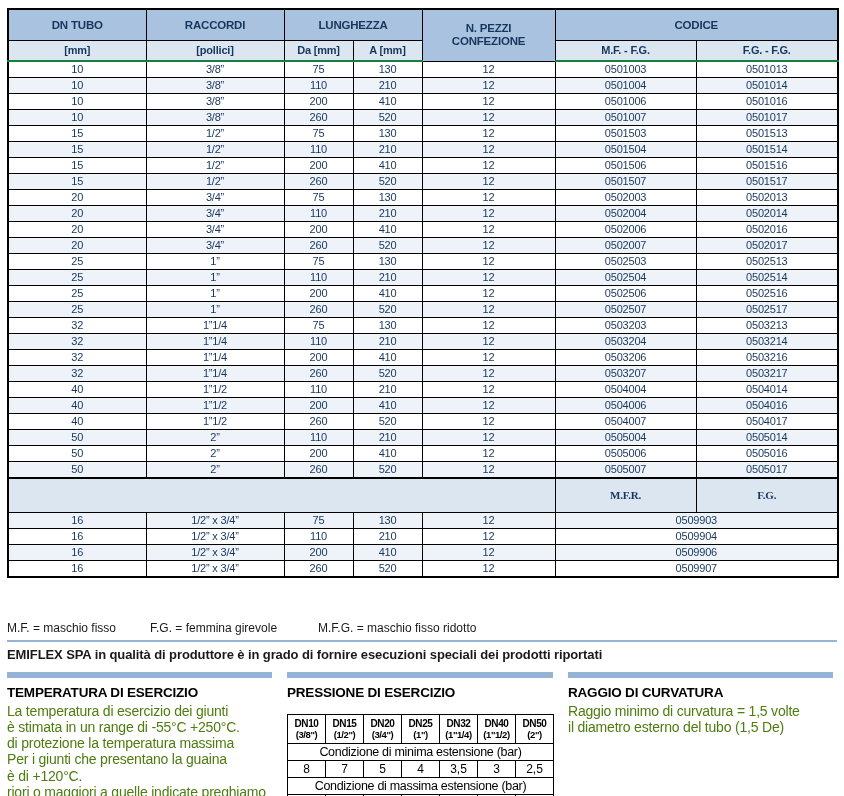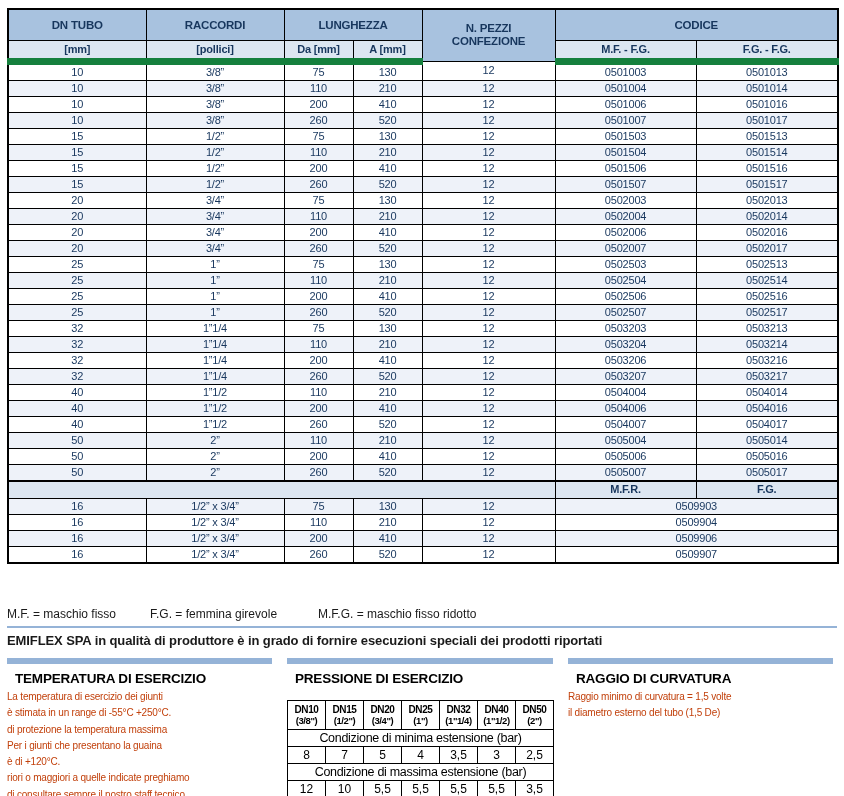--- a/index.html
+++ b/index.html
@@ -17,47 +17,47 @@
   }
   .page{padding:8px 7px 0 7px;}
 
   
   table.main{border-collapse:collapse;width:830px;table-layout:fixed;border:2px solid #000;}
   table.main th, table.main td{
     border:1px solid #000;text-align:center;vertical-align:middle;
     color:var(--table-text);padding:0;letter-spacing:-0.2px;overflow:hidden;white-space:nowrap;
   }
   table.main thead tr.h1 th{background:var(--header-blue);font-size:11.5px;font-weight:bold;height:31px;}
-  table.main thead tr.h2 th{background:var(--subheader-blue);font-size:11px;font-weight:bold;height:21px;border-bottom:7px solid #15803d;}
+  table.main thead tr.h2 th{background:var(--subheader-blue);font-size:11px;font-weight:bold;height:21px;border-bottom:2px solid #15803d;}
   table.main thead th.npezzi{background:var(--header-blue);font-size:11.5px;font-weight:bold;}
   table.main thead th.npezzi span{display:block;line-height:13px;}
   table.main tbody td{height:15px;font-size:11px;line-height:15px;}
   table.main tbody tr.alt td{background:var(--row-alt);}
   table.main tbody tr.subhead td{
     background:var(--subheader-blue);border-top:2px solid #000;
-    font-weight:bold;font-size:11px;height:18px;
+    font-weight:bold;font-size:11px;height:34px;font-family:Liberation Serif, serif;
   }
 
   
   .legend{margin-top:7px;font-size:12px;color:var(--black-text);display:flex;}
   .legend span{display:inline-block;margin-top:36px;}
   .legend span:nth-child(1){width:143px;}
   .legend span:nth-child(2){width:168px;}
   .rule{width:830px;border-top:2px solid var(--accent);margin:5px 0 5px 0;}
   .notice{font-size:13px;font-weight:bold;color:var(--black-text);margin:2px 0 10px 0;letter-spacing:-0.1px;}
 
   
   .cols{display:flex;gap:15px;margin-top:4px;}
   .col{flex:0 0 auto;}
   .col-temp{width:265px;}
   .col-press{width:266px;}
   .col-raggio{width:265px;}
   .bar{height:6px;background:var(--accent);margin-bottom:7px;}
-  .col h3{margin:0 0 3px 8px;font-size:13.5px;font-weight:bold;color:#000;letter-spacing:-0.2px;}
-  .para div{font-size:10px;line-height:16.3px;color:#c2410c;letter-spacing:-0.2px;white-space:nowrap;}
+  .col h3{margin:0 0 3px 0;font-size:13.5px;font-weight:bold;color:#000;letter-spacing:-0.2px;}
+  .para div{font-size:14px;line-height:16.3px;color:#4d7c0f;letter-spacing:-0.2px;white-space:nowrap;}
 
   
   table.press{border-collapse:collapse;width:266px;table-layout:fixed;margin-top:14px;}
   table.press th, table.press td{border:1px solid #000;text-align:center;color:#000;padding:0;}
   table.press th{font-weight:bold;font-size:10px;line-height:11px;height:29px;letter-spacing:-0.4px;}
   table.press th .sz{display:block;font-size:9.5px;}
   table.press td.cond{font-size:12.5px;height:17px;letter-spacing:-0.3px;white-space:nowrap;}
   table.press td.val{font-size:12px;height:17px;}
 </style>
 </head>

